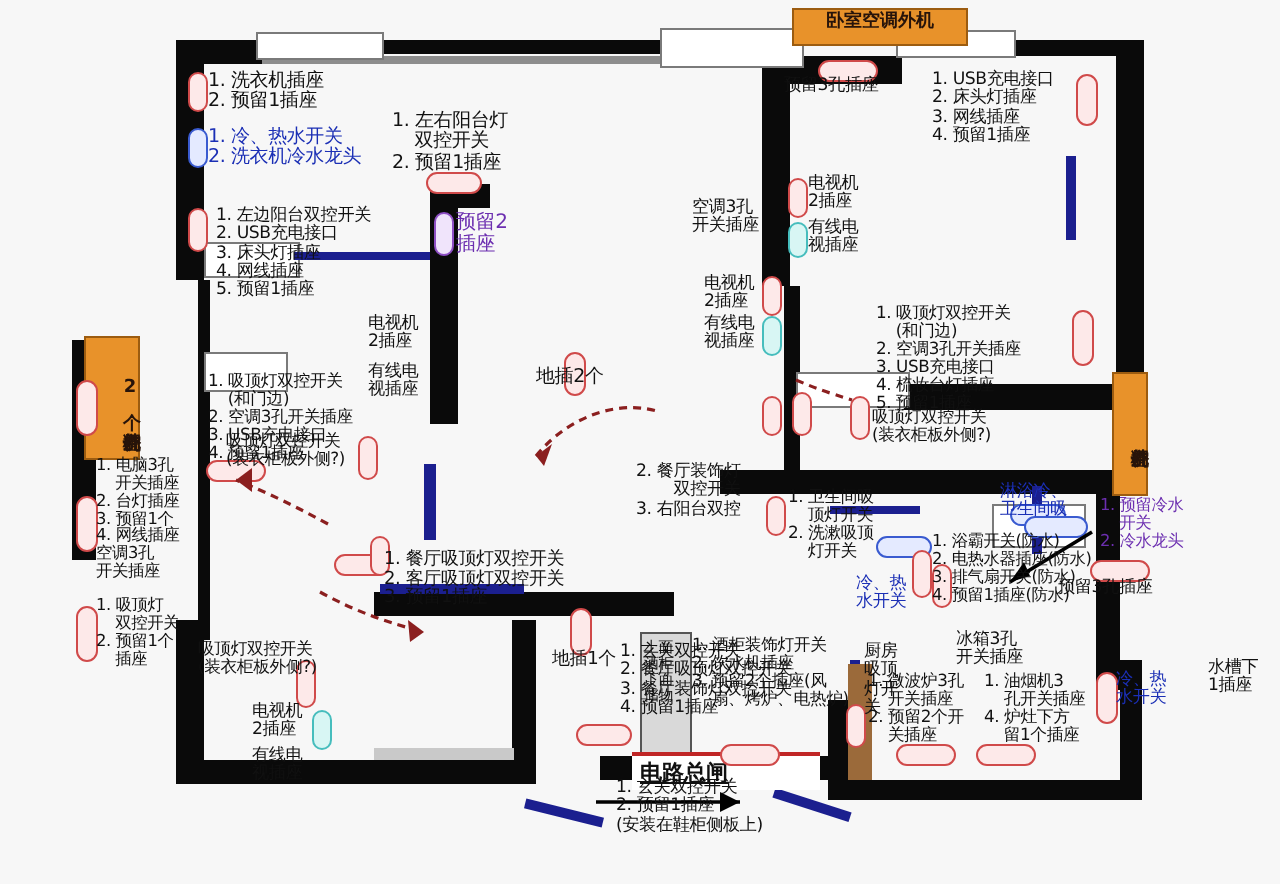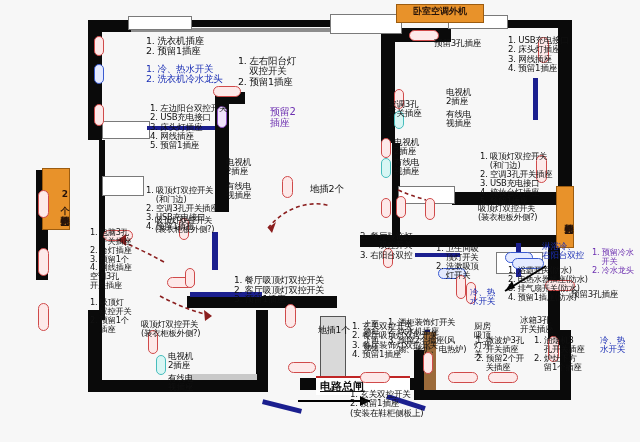--- a/index.html
+++ b/index.html
@@ -13,21 +13,21 @@
     position:relative;
     width:640px;height:442px;
     background:#f7f7f7;
     overflow:hidden;
   }
   
   .wall{position:absolute;background:#0a0a0a;}
   .wallv{position:absolute;background:#0a0a0a;}
   .thinline{position:absolute;background:#8d8d8d;}
   .win{position:absolute;background:#ffffff;border:1px solid #7a7a7a;}
-  .lbl{position:absolute;color:#111;line-height:1.08;white-space:pre;letter-spacing:-0.2px;padding-left:42px;}
+  .lbl{position:absolute;color:#111;line-height:1.08;white-space:pre;letter-spacing:-0.2px;}
   .lbl.blue{color:#1b2fb5;}
   .lbl.purple{color:#6c2fb0;}
   .outlet{position:absolute;border:1.4px solid #d04a4a;border-radius:20px;background:#fde9e9;}
   .outlet.wide{border-radius:8px;}
   .outlet.blue{border:1.4px solid #3a5bd0;background:#e4eaff;}
   .outlet.teal{border:1.4px solid #46bdbd;background:#d8f6f4;}
   .outlet.purple{border:1.4px solid #8e4fc4;background:#f0e4fb;}
   .bluebar{position:absolute;background:#1b1f8f;}
   .acbox{position:absolute;background:#e8922a;border:1px solid #9c5c10;
          color:#27140a;font-weight:bold;text-align:center;line-height:1.05;}
@@ -239,21 +239,21 @@
 3. 右阳台双控</div>
   <div class="lbl" style="left:394px;top:244px;font-size:8.4px;">1. 卫生间吸
     顶灯开关
 2. 洗漱吸顶
     灯开关</div>
   <div class="lbl" style="left:466px;top:266px;font-size:8.2px;">1. 浴霸开关(防水)
 2. 电热水器插座(防水)
 3. 排气扇开关(防水)
 4. 预留1插座(防水)</div>
   <div class="lbl blue" style="left:500px;top:242px;font-size:8.6px;">淋浴冷、
-右阳台双控</div>
+卫生间吸</div>
   <div class="lbl blue" style="left:428px;top:288px;font-size:8.6px;">冷、热
 水开关</div>
   <div class="lbl purple" style="left:550px;top:248px;font-size:8.2px;">1. 预留冷水
     开关
 2. 冷水龙头</div>
   <div class="lbl" style="left:529px;top:290px;font-size:8.6px;">预留3孔插座</div>
   <div class="lbl" style="left:478px;top:316px;font-size:8.6px;">冰箱3孔
 开关插座</div>
   <div class="lbl" style="left:432px;top:322px;font-size:8.6px;">厨房
 吸顶
@@ -282,16 +282,16 @@
 4. 预留1插座</div>
   <div class="lbl" style="left:308px;top:390px;font-size:8.6px;">1. 玄关双控开关
 2. 预留1插座
 (安装在鞋柜侧板上)</div>
   <div class="lbl" style="left:434px;top:336px;font-size:8.4px;">1. 微波炉3孔
     开关插座
 2. 预留2个开
     关插座</div>
   <div class="lbl" style="left:492px;top:336px;font-size:8.4px;">1. 油烟机3
     孔开关插座
-2. 炉灶下方
+4. 炉灶下方
     留1个插座</div>
 
 </div>
 
 </body></html>

